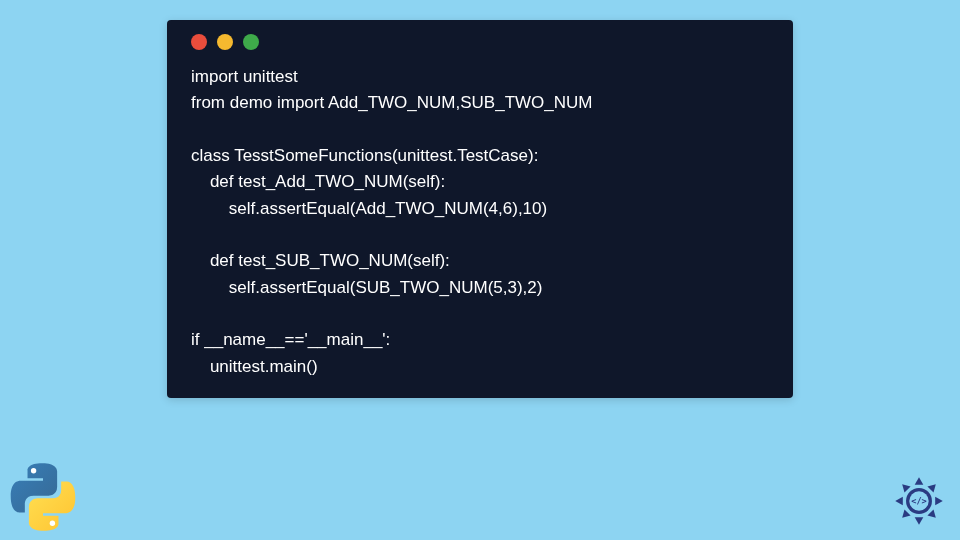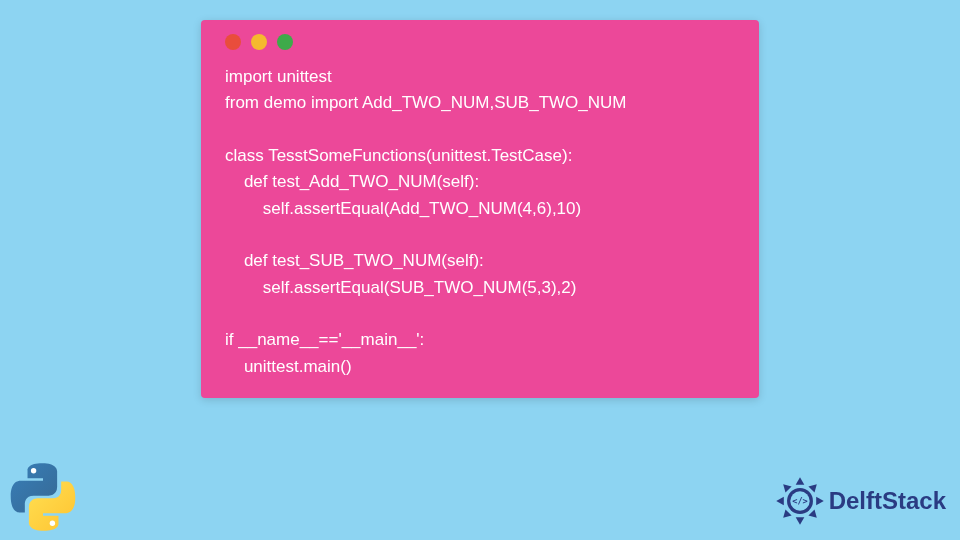--- a/index.html
+++ b/index.html
@@ -5,22 +5,22 @@
     * { margin: 0; padding: 0; box-sizing: border-box; }
     body {
       width: 960px;
       height: 540px;
       background: #8dd4f2;
       position: relative;
       font-family: Arial, Helvetica, sans-serif;
       overflow: hidden;
     }
     .code-window {
-      background: #ec4899;
-      width: 558px;
+      background: #0f172a;
+      width: 626px;
       margin: 20px auto 0 auto;
       border-radius: 4px;
       padding: 14px 24px 18px 24px;
       box-shadow: 0 2px 8px rgba(0,0,0,0.15);
     }
     .traffic-lights {
       display: flex;
       gap: 10px;
       margin-bottom: 14px;
     }
@@ -120,14 +120,13 @@
           <polygon transform="rotate(45)" points="0,44 8,30 -8,30"></polygon>
           <polygon transform="rotate(45)" points="-44,0 -30,8 -30,-8"></polygon>
           <polygon transform="rotate(45)" points="44,0 30,8 30,-8"></polygon>
         </g>
         <circle r="24" fill="#2a3b82"></circle>
         <circle r="18" fill="#8dd4f2"></circle>
         <text x="0" y="6" text-anchor="middle" font-size="16" font-weight="bold" fill="#2a3b82" font-family="monospace">&lt;/&gt;</text>
       </g>
     </svg>
   </div>
-  <span class="ds-text">DelftStack</span>
 </div>
 
 </body></html>

